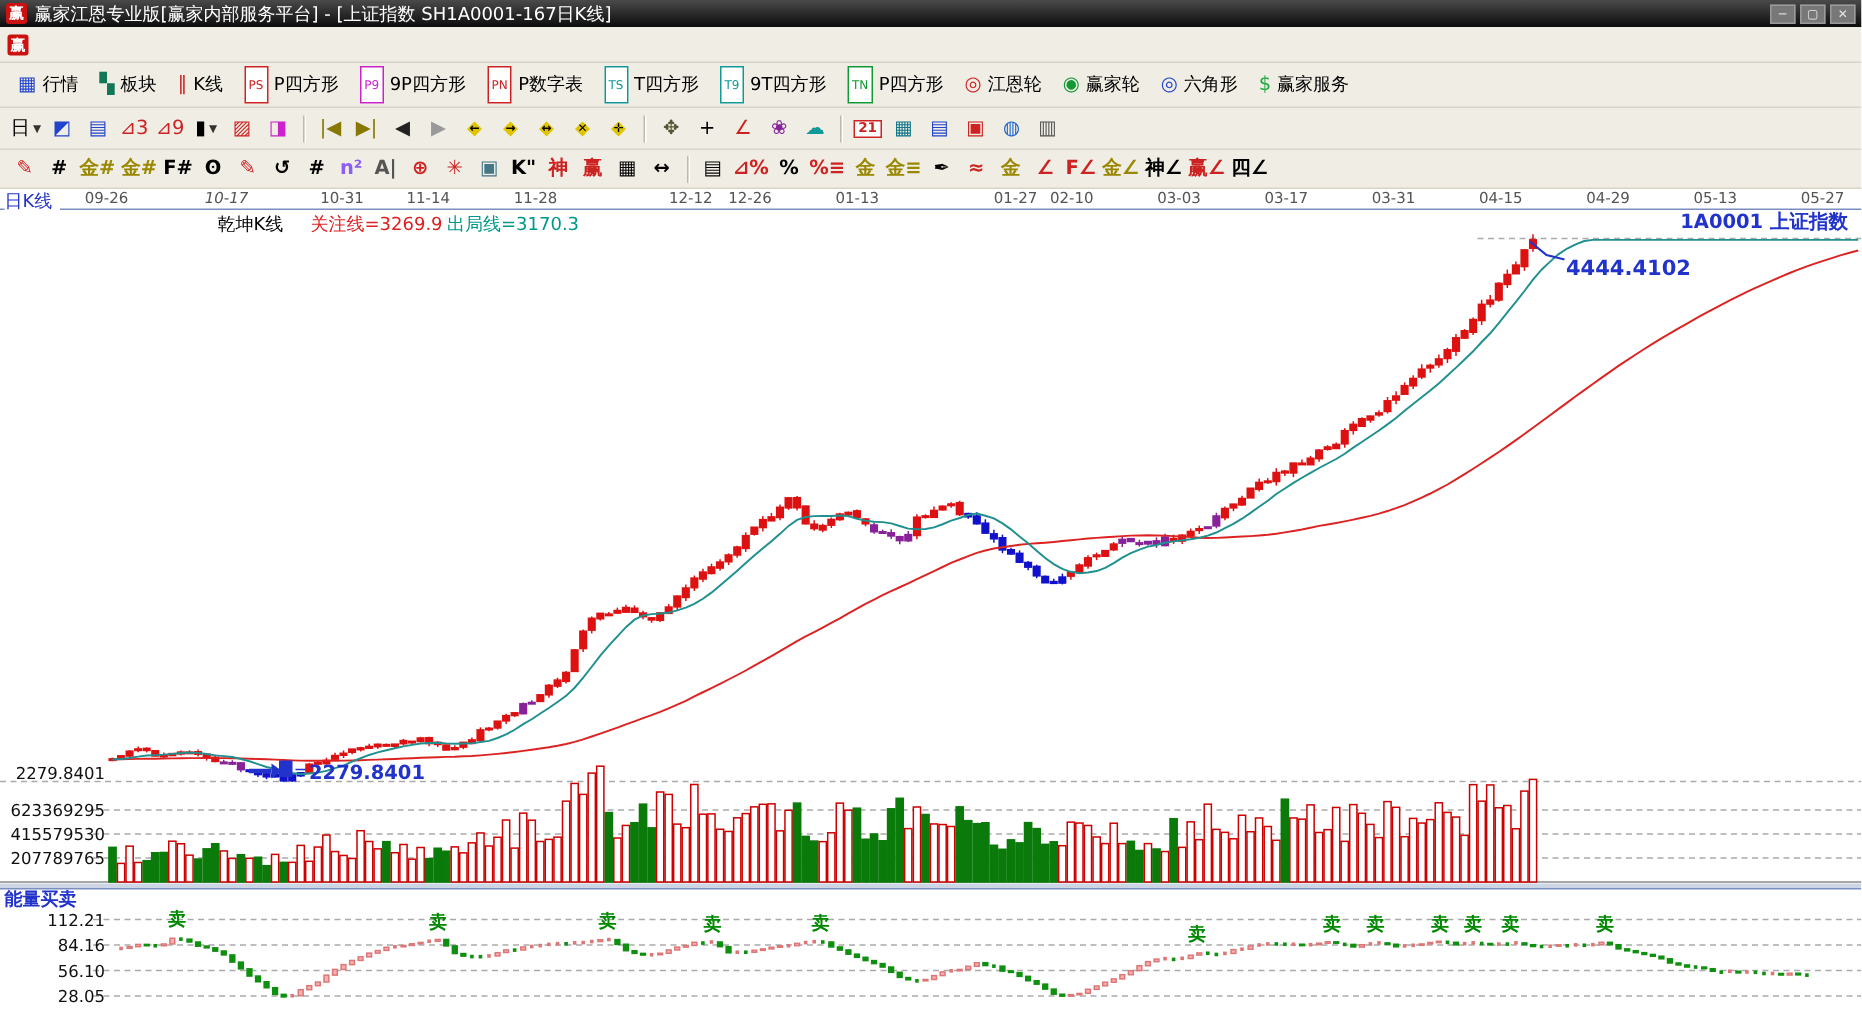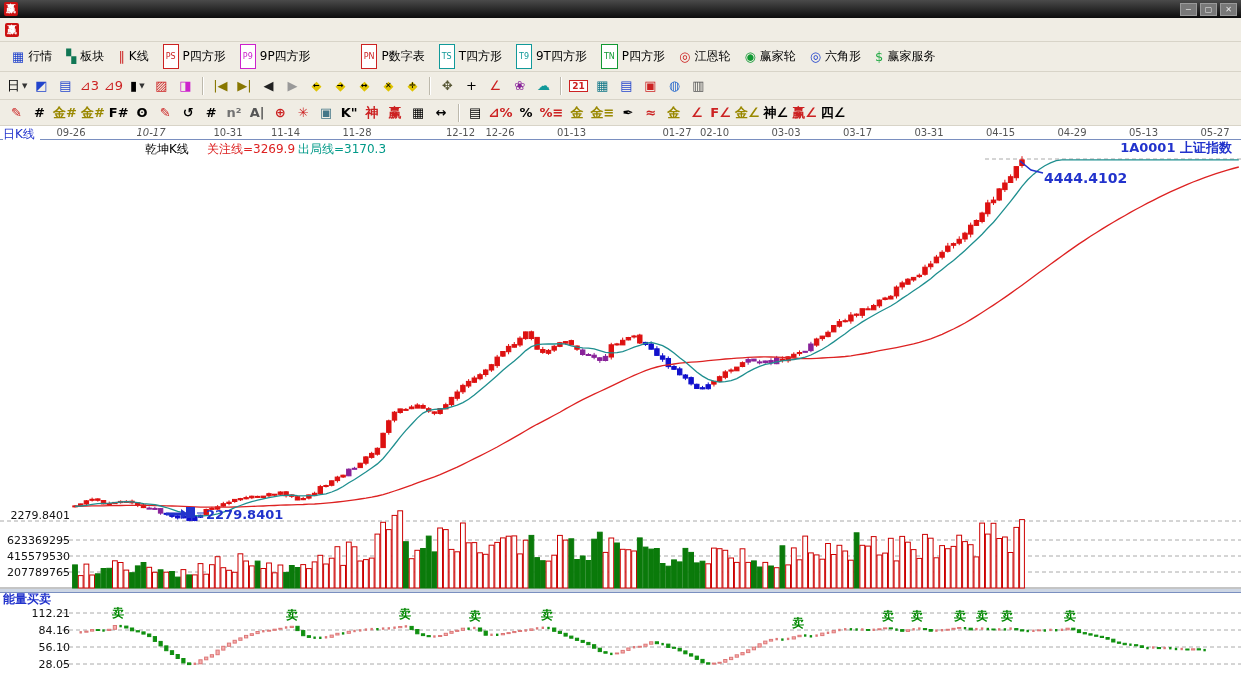--- a/index.html
+++ b/index.html
@@ -30,20 +30,21 @@
 #pane-label{position:absolute;left:3px;top:0;color:#2233cc;font-size:12px;background:#fff;padding-right:5px;z-index:2}
 #chartwrap{position:absolute;top:140px;left:0;width:1241px;height:540px;background:#fff}
 #chart-svg{display:block}
 #chart-svg text{font-family:"DejaVu Sans","Liberation Sans",sans-serif}
 </style>
 </head>
 <body>
 
 <div id="titlebar">
   <span class="logo">赢</span>
+  <span class="title">赢家江恩专业版[赢家内部服务平台] - [上证指数  SH1A0001-167日K线]</span>
   <span class="winbtns" id="winbtns">
       <span class="winbtn">─</span>
       <span class="winbtn">▢</span>
       <span class="winbtn">✕</span>
     </span>
 </div>
 
 <div id="menubar">
   <span class="logo">赢</span>
 </div>
@@ -63,21 +64,21 @@
     </span>
     <span class="tbtn">
       <span class="ibox" style="color: rgb(204, 34, 34); border-color: rgb(204, 34, 34);">PS</span>
       <span>P四方形</span>
     </span>
     <span class="tbtn">
       <span class="ibox" style="color: rgb(204, 34, 204); border-color: rgb(204, 34, 204);">P9</span>
       <span>9P四方形</span>
     </span>
     <span class="tbtn">
-      <span class="ibox" style="color: rgb(204, 34, 34); border-color: rgb(204, 34, 34); margin-left: 36px;">PN</span>
+      <span class="ibox" style="color: rgb(204, 34, 34); border-color: rgb(204, 34, 34);">PN</span>
       <span>P数字表</span>
     </span>
     <span class="tbtn">
       <span class="ibox" style="color: rgb(17, 153, 153); border-color: rgb(17, 153, 153);">TS</span>
       <span>T四方形</span>
     </span>
     <span class="tbtn">
       <span class="ibox" style="color: rgb(17, 153, 153); border-color: rgb(17, 153, 153);">T9</span>
       <span>9T四方形</span>
     </span>
@@ -220,21 +221,21 @@
     <span class="t3btn">
       <span class="ig" style="color: rgb(204, 34, 34);">✎</span>
     </span>
     <span class="t3btn">
       <span class="ig" style="color: rgb(0, 0, 0);">↺</span>
     </span>
     <span class="t3btn">
       <span class="ig" style="color: rgb(0, 0, 0);">#</span>
     </span>
     <span class="t3btn">
-      <span class="ig" style="color: #737373;">n²</span>
+      <span class="ig" style="color: #8b5cf6;">n²</span>
     </span>
     <span class="t3btn">
       <span class="ig" style="color: rgb(85, 85, 85);">A|</span>
     </span>
     <span class="t3btn">
       <span class="ig" style="color: rgb(204, 34, 34);">⊕</span>
     </span>
     <span class="t3btn">
       <span class="ig" style="color: rgb(204, 34, 34);">✳</span>
     </span>

